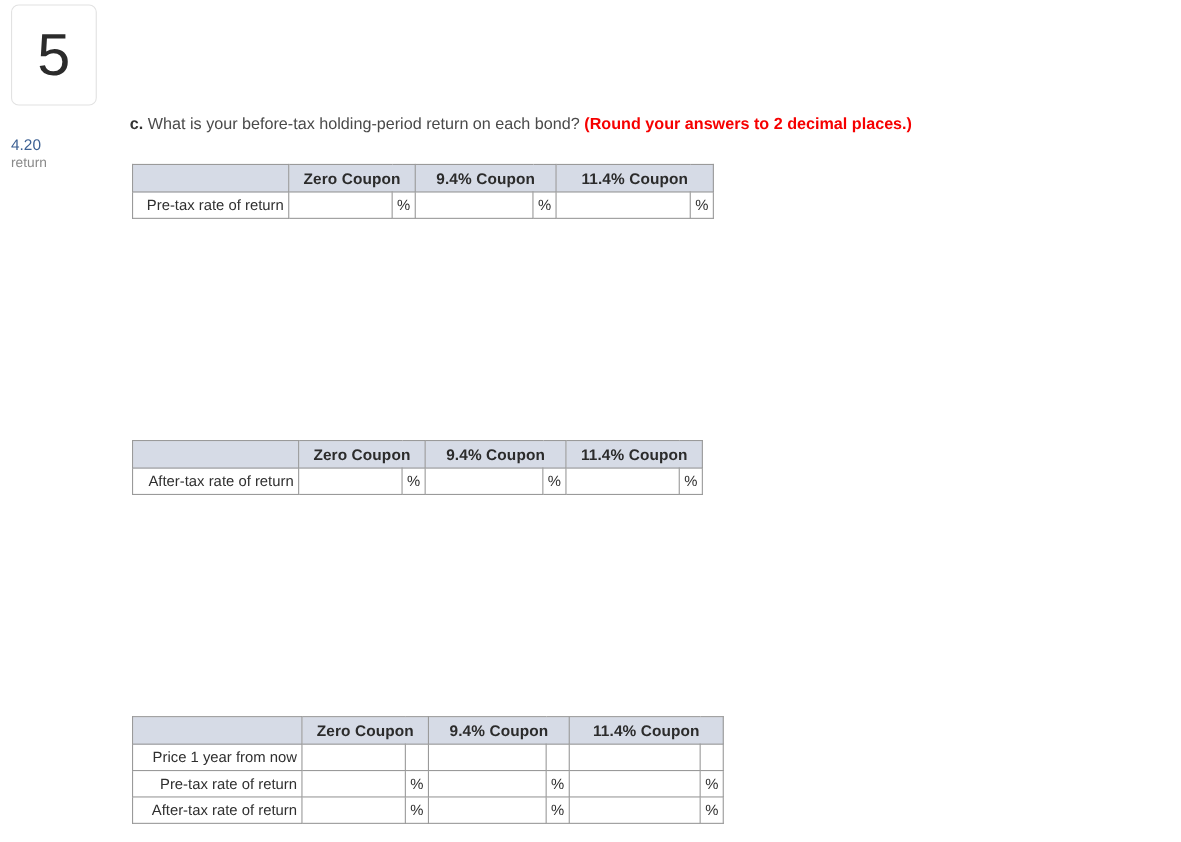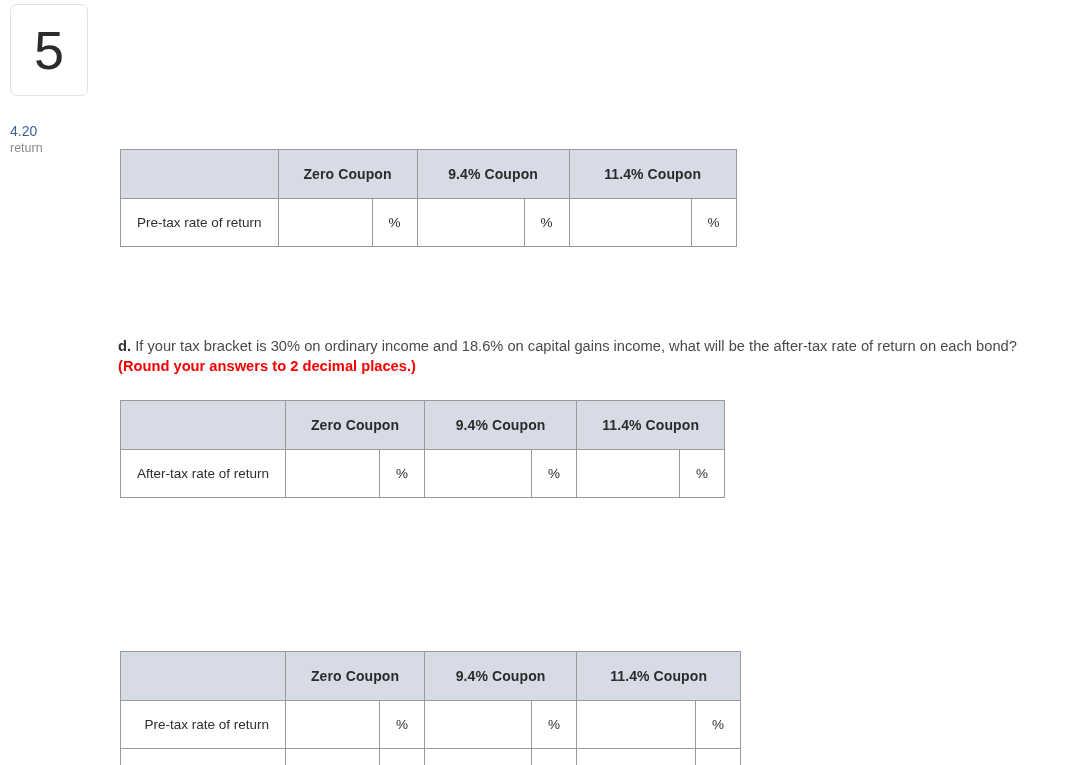--- a/index.html
+++ b/index.html
@@ -89,21 +89,21 @@
 
   
   table.grid {
     border-collapse: collapse;
     table-layout: fixed;
     background: #ffffff;
   }
   table.grid th,
   table.grid td {
     border: 1px solid #9a9a9a;
-    padding: 16px;
+    padding: 4px;
     margin: 0;
     height: 23px;
     box-sizing: border-box;
     font-size: 13.5px;
     color: #2f2f2f;
     font-weight: 400;
     vertical-align: middle;
   }
   table.grid thead th {
     background: #d6dbe6;
@@ -145,20 +145,27 @@
     <span class="qnum-text">5</span>
   </div>
   <div class="points-wrap">
     <div class="points-value">4.20</div>
     <div class="points-label">return</div>
   </div>
 </div>
 
 <div id="content">
 
+  <div class="qblock" style="left:118px; top:104px; width:920px;">
+    <div class="qtext">
+      <span class="ltr">c.</span>
+      <span>What is your before-tax holding-period return on each bond?</span>
+      <span class="round">(Round your answers to 2 decimal places.)</span>
+    </div>
+  </div>
 
   <div class="qblock" style="left:120px; top:149px;">
     <table class="grid">
       <colgroup>
         <col style="width:142px">
           <col style="width:94px">
           <col style="width:20px">
         <col style="width:107px">
           <col style="width:20px">
         <col style="width:122px">
@@ -179,27 +186,20 @@
           <td class="pct">%</td>
           <td class="entry"></td>
           <td class="pct">%</td>
           <td class="entry"></td>
           <td class="pct">%</td>
         </tr>
       </tbody>
     </table>
   </div>
 
-  <div class="qblock" style="left:118px; top:337px; width:912px;">
-    <div class="qtext">
-      <span class="ltr">d.</span>
-      <span>If your tax bracket is 30% on ordinary income and 18.6% on capital gains income, what will be the after-tax rate of return on each bond?</span>
-      <span class="round">(Round your answers to 2 decimal places.)</span>
-    </div>
-  </div>
 
   <div class="qblock" style="left:120px; top:400px;">
     <table class="grid">
       <colgroup>
         <col style="width:151px">
           <col style="width:94px">
           <col style="width:20px">
         <col style="width:107px">
           <col style="width:20px">
         <col style="width:103px">
@@ -242,20 +242,29 @@
       <thead>
         <tr>
           <th class="corner"></th>
           <th colspan="2">Zero Coupon</th>
           <th colspan="2">9.4% Coupon</th>
           <th colspan="2">11.4% Coupon</th>
         </tr>
       </thead>
       <tbody>
         <tr>
+          <td class="rowlabel">Price 1 year from now</td>
+          <td class="entry"></td>
+          <td class="blank"></td>
+          <td class="entry"></td>
+          <td class="blank"></td>
+          <td class="entry"></td>
+          <td class="blank"></td>
+        </tr>
+        <tr>
           <td class="rowlabel">Pre-tax rate of return</td>
           <td class="entry"></td>
           <td class="pct">%</td>
           <td class="entry"></td>
           <td class="pct">%</td>
           <td class="entry"></td>
           <td class="pct">%</td>
         </tr>
         <tr>
           <td class="rowlabel">After-tax rate of return</td>

